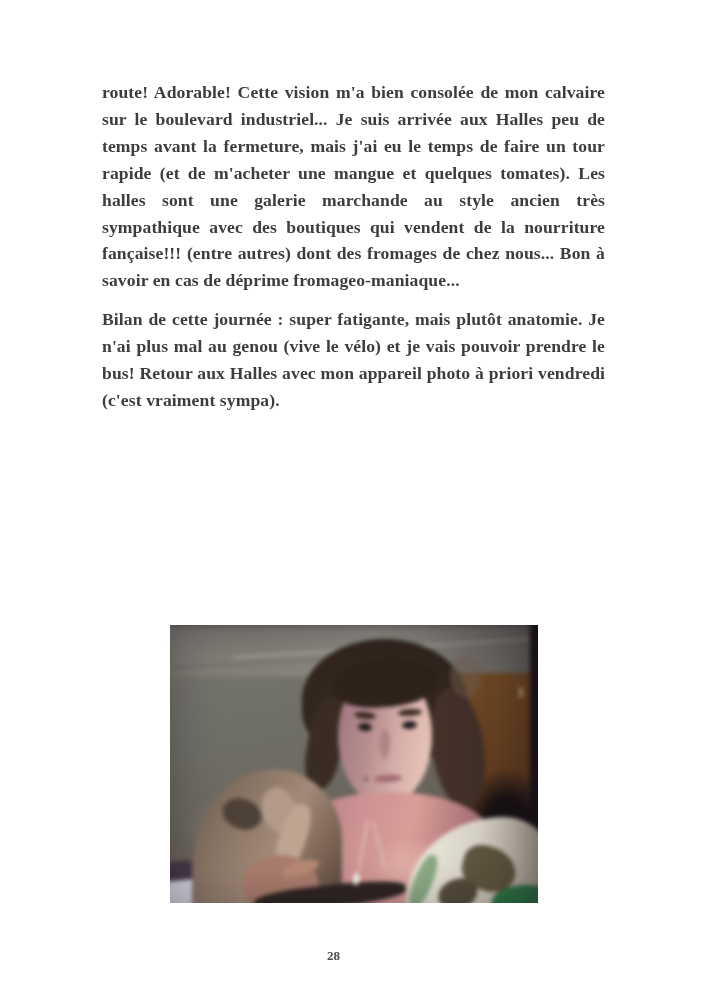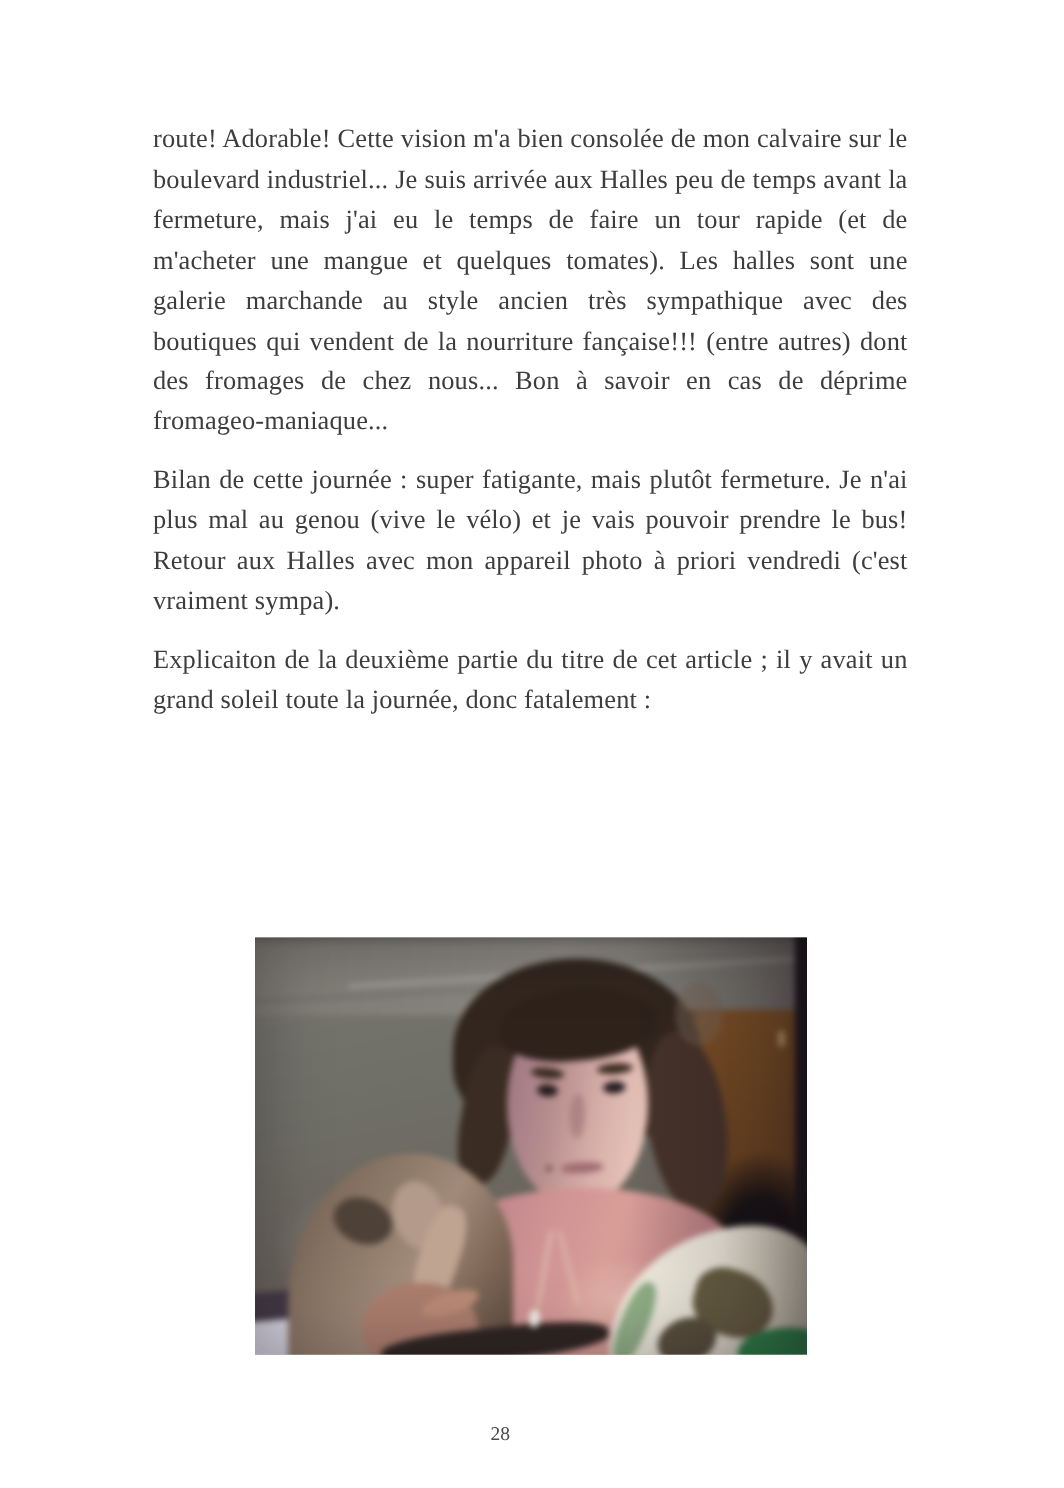--- a/index.html
+++ b/index.html
@@ -2,20 +2,21 @@
 <html><head>
 <meta charset="utf-8">
 <style>
   html,body{margin:0;padding:0;background:#ffffff;}
   .page{
     position:relative;
     width:709px;height:992px;
     background:#ffffff;
     font-family:"Liberation Serif","DejaVu Serif",serif;
     overflow:hidden;
+    font-weight:bold;
   }
   .textblock{
     position:absolute;left:102px;top:79px;width:503px;
   }
   .para{
     margin:0 0 12px 0;
     font-size:17.6px;
     line-height:26.9px;
     color:#3d3d3d;
     text-align:justify;
@@ -106,22 +107,21 @@
   .ph-topband{left:0;top:0;width:384px;height:14px;
     background:linear-gradient(180deg,rgba(25,20,25,0.45),transparent);}
 </style>
 </head>
 <body>
 
 <div class="page">
 
   <div class="textblock">
     <p class="para">route! Adorable! Cette vision m'a bien consolée de mon calvaire sur le boulevard industriel... Je suis arrivée aux Halles peu de temps avant la fermeture, mais j'ai eu le temps de faire un tour rapide (et de m'acheter une mangue et quelques tomates). Les halles sont une galerie marchande au style ancien très sympathique avec des boutiques qui vendent de la nourriture fançaise!!! (entre autres) dont des fromages de chez nous... Bon à savoir en cas de déprime fromageo-maniaque...</p>
-    <p class="para">Bilan de cette journée : super fatigante, mais plutôt fermeture. Je n'ai plus mal au genou (vive le vélo) et je vais pouvoir prendre le bus! Retour aux Halles avec mon appareil photo à priori vendredi (c'est vraiment sympa).</p>
-    <p class="para">Explicaiton de la deuxième partie du titre de cet article ; il y avait un grand soleil toute la journée, donc fatalement :</p>
+    <p class="para">Bilan de cette journée : super fatigante, mais plutôt anatomie. Je n'ai plus mal au genou (vive le vélo) et je vais pouvoir prendre le bus! Retour aux Halles avec mon appareil photo à priori vendredi (c'est vraiment sympa).</p>
   </div>
 
   <div class="photo">
     <div class="scene">
       <div class="ph-wall"></div>
       <div class="ph-ceiling"></div>
       <div class="ph-seam1"></div>
       <div class="ph-seam2"></div>
       <div class="ph-walllight"></div>
       <div class="ph-door"></div>

